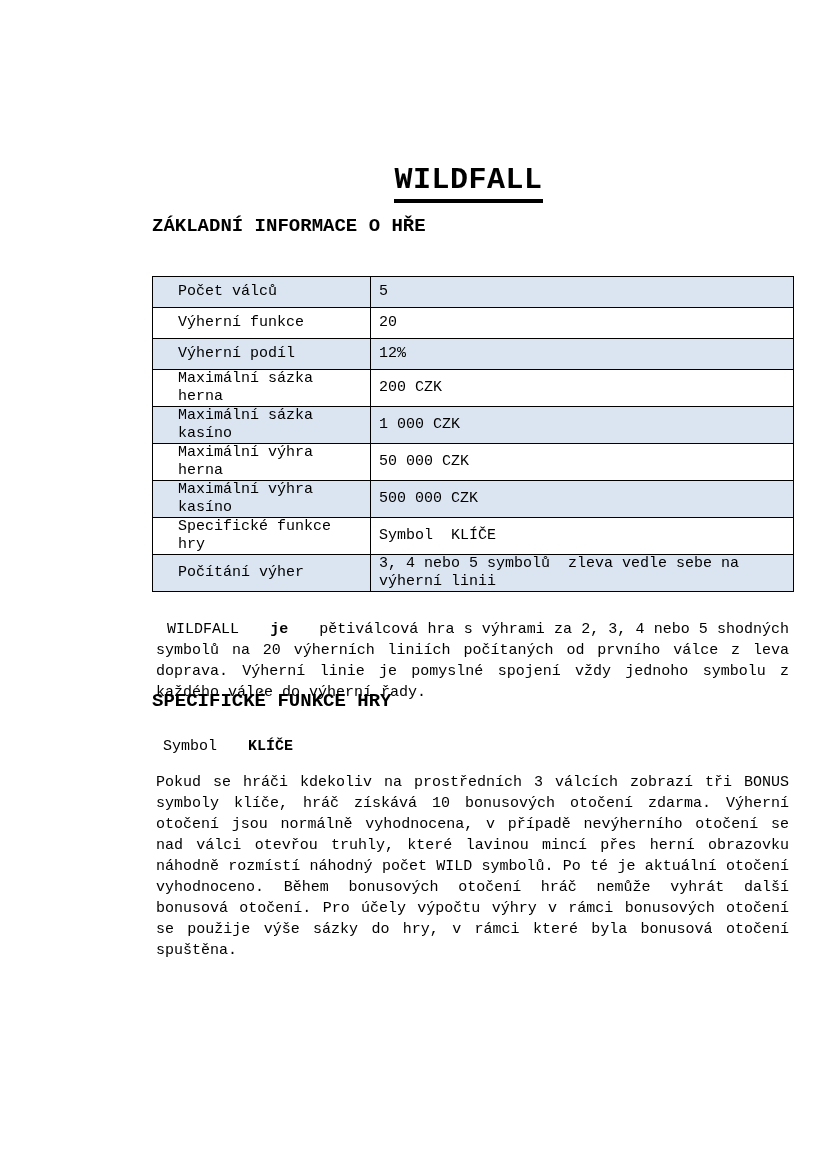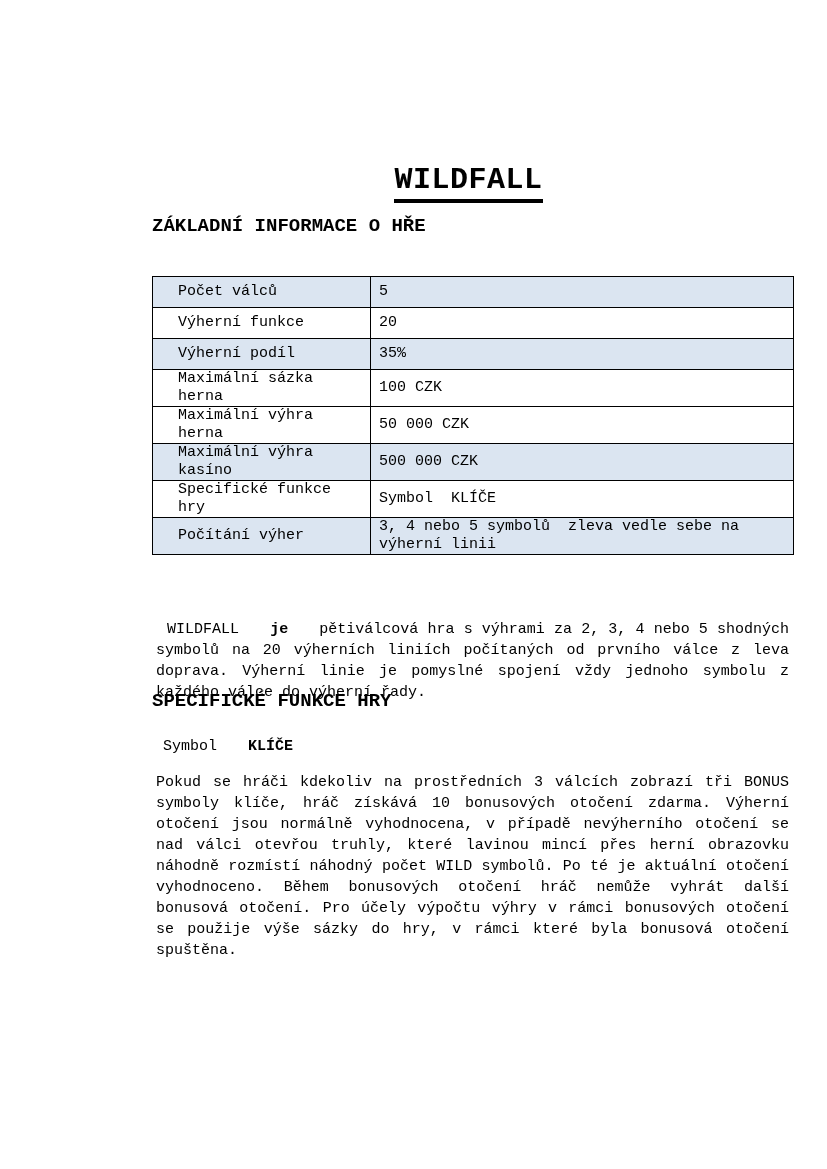--- a/index.html
+++ b/index.html
@@ -104,25 +104,29 @@
           <tr class="shaded">
             <td class="label-cell">Počet válců</td>
             <td class="value-cell">5</td>
           </tr>
           <tr>
             <td class="label-cell">Výherní funkce</td>
             <td class="value-cell">20</td>
           </tr>
           <tr class="shaded">
             <td class="label-cell">Výherní podíl</td>
-            <td class="value-cell">35%</td>
+            <td class="value-cell">12%</td>
           </tr>
           <tr>
             <td class="label-cell">Maximální sázka herna</td>
-            <td class="value-cell">100 CZK</td>
+            <td class="value-cell">200 CZK</td>
+          </tr>
+          <tr class="shaded">
+            <td class="label-cell">Maximální sázka kasíno</td>
+            <td class="value-cell">1 000 CZK</td>
           </tr>
           <tr>
             <td class="label-cell">Maximální výhra herna</td>
             <td class="value-cell">50 000 CZK</td>
           </tr>
           <tr class="shaded">
             <td class="label-cell">Maximální výhra kasíno</td>
             <td class="value-cell">500 000 CZK</td>
           </tr>
           <tr>

